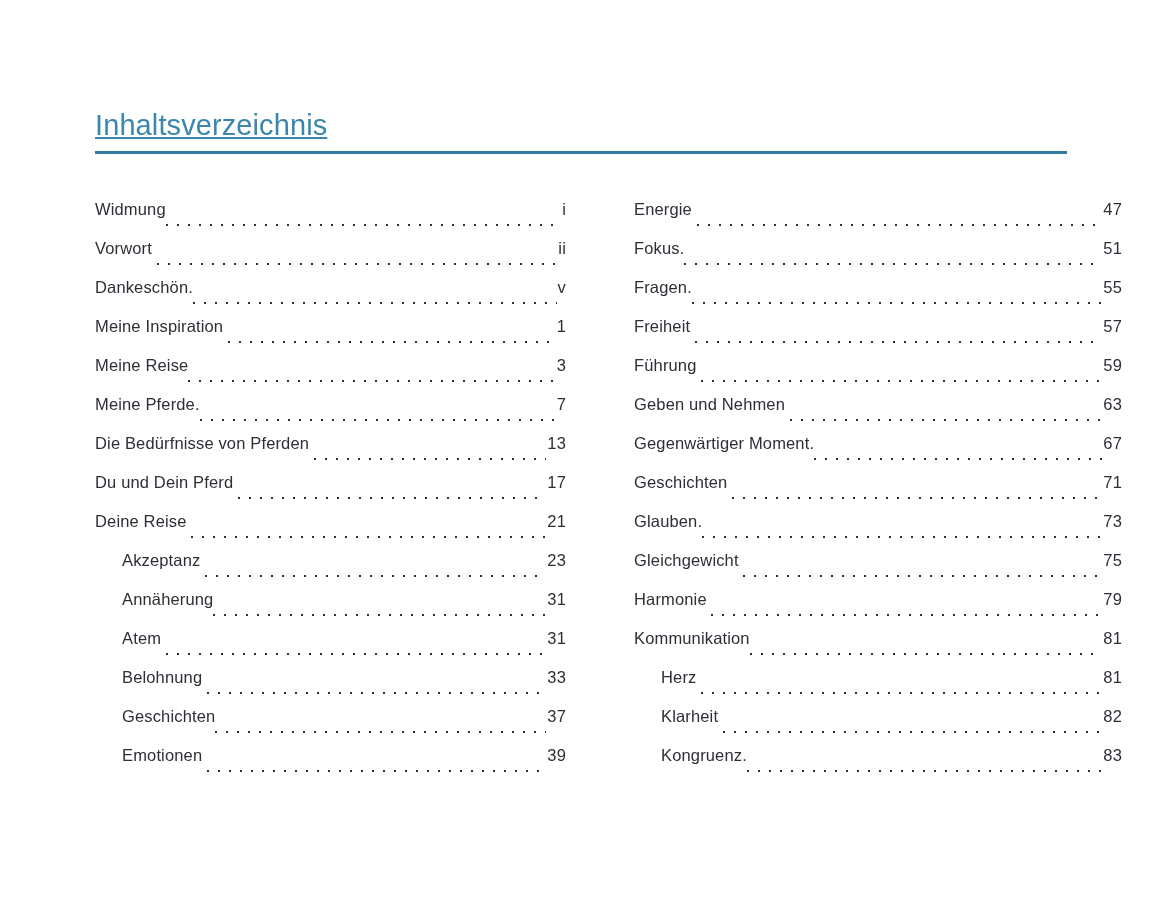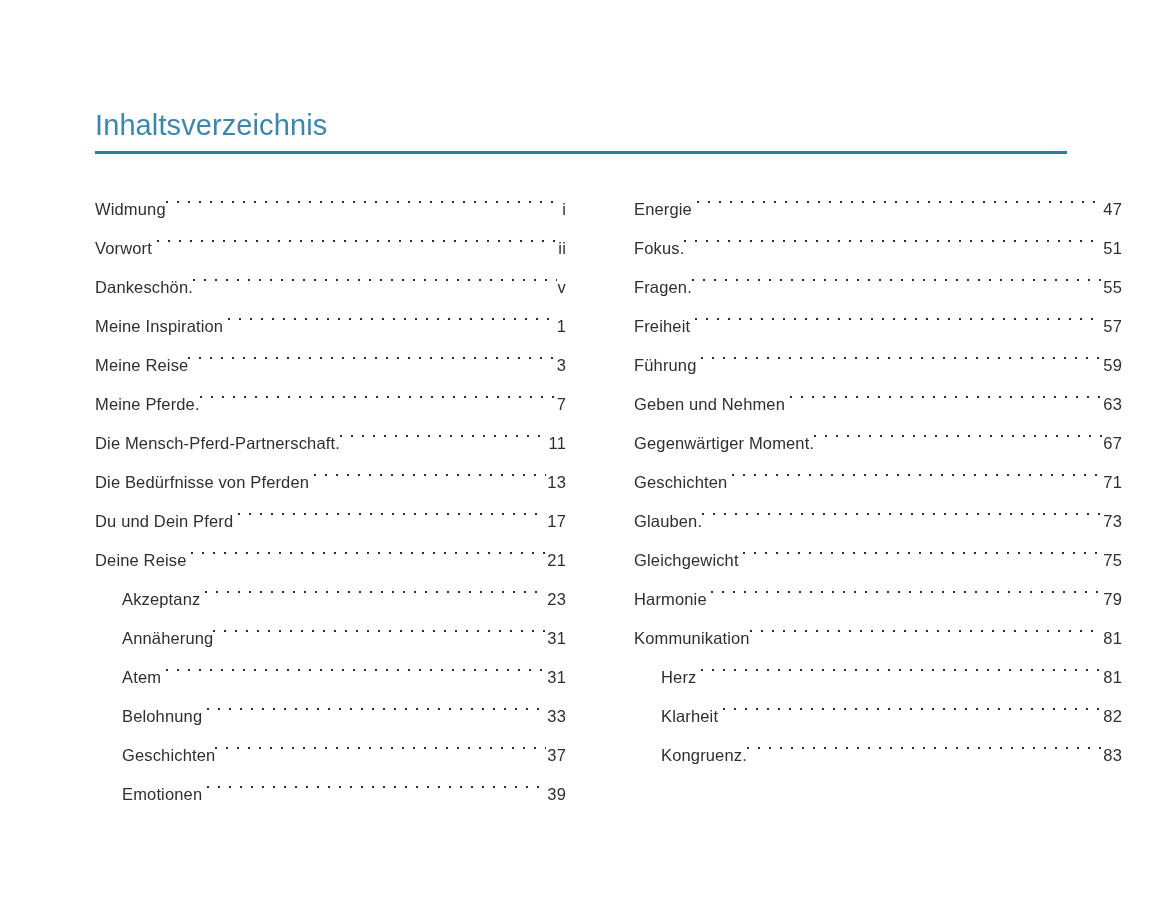--- a/index.html
+++ b/index.html
@@ -29,20 +29,21 @@
     width: 972px;
   }
   .toc-title {
     font-size: 29px;
     font-weight: 400;
     letter-spacing: 0.1px;
     color: #3b87ab;
     line-height: 1.18;
     margin: 0;
     padding: 0;
+    text-decoration: underline;
   }
   .toc-rule {
     margin-top: 9px;
     height: 3px;
     width: 972px;
     background: #2e7d9e;
   }
   .columns {
     position: absolute;
     left: 0;
@@ -59,21 +60,21 @@
     padding-left: 95px;
     padding-right: 22px;
   }
   .col-right {
     width: 588px;
     padding-left: 46px;
     padding-right: 54px;
   }
   .toc-entry {
     display: flex;
-    align-items: flex-start;
+    align-items: flex-end;
     height: 39px;
     font-size: 16.5px;
     line-height: 39px;
     white-space: nowrap;
     color: #2d2f36;
     letter-spacing: 0.15px;
   }
   .toc-entry.indent {
     padding-left: 27px;
   }
@@ -144,25 +145,20 @@
           <span class="entry-label">Meine Reise</span>
           <span class="entry-leader"></span>
           <span class="entry-page">3</span>
         </div>
         <div class="toc-entry">
           <span class="entry-label">Meine Pferde.</span>
           <span class="entry-leader"></span>
           <span class="entry-page">7</span>
         </div>
         <div class="toc-entry">
-          <span class="entry-label">Die Mensch-Pferd-Partnerschaft.</span>
-          <span class="entry-leader"></span>
-          <span class="entry-page">11</span>
-        </div>
-        <div class="toc-entry">
           <span class="entry-label gap">Die Bedürfnisse von Pferden</span>
           <span class="entry-leader"></span>
           <span class="entry-page">13</span>
         </div>
         <div class="toc-entry">
           <span class="entry-label gap">Du und Dein Pferd</span>
           <span class="entry-leader"></span>
           <span class="entry-page">17</span>
         </div>
         <div class="toc-entry">

